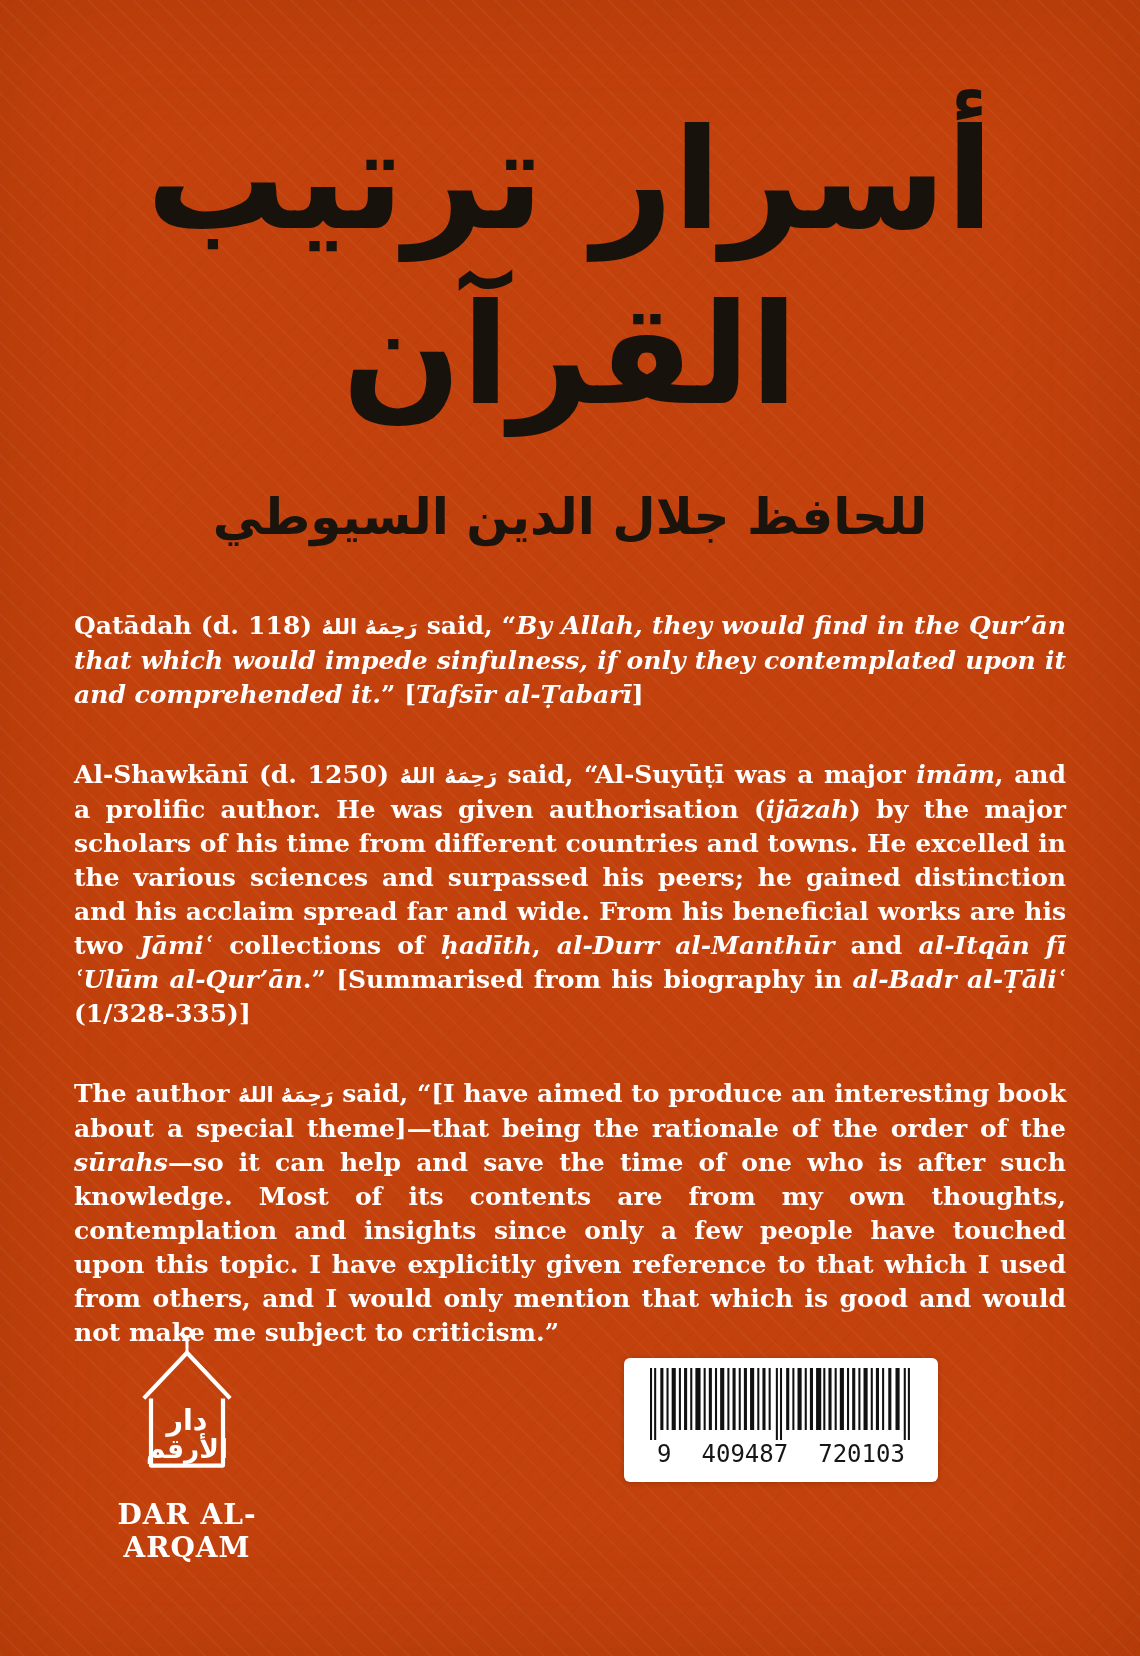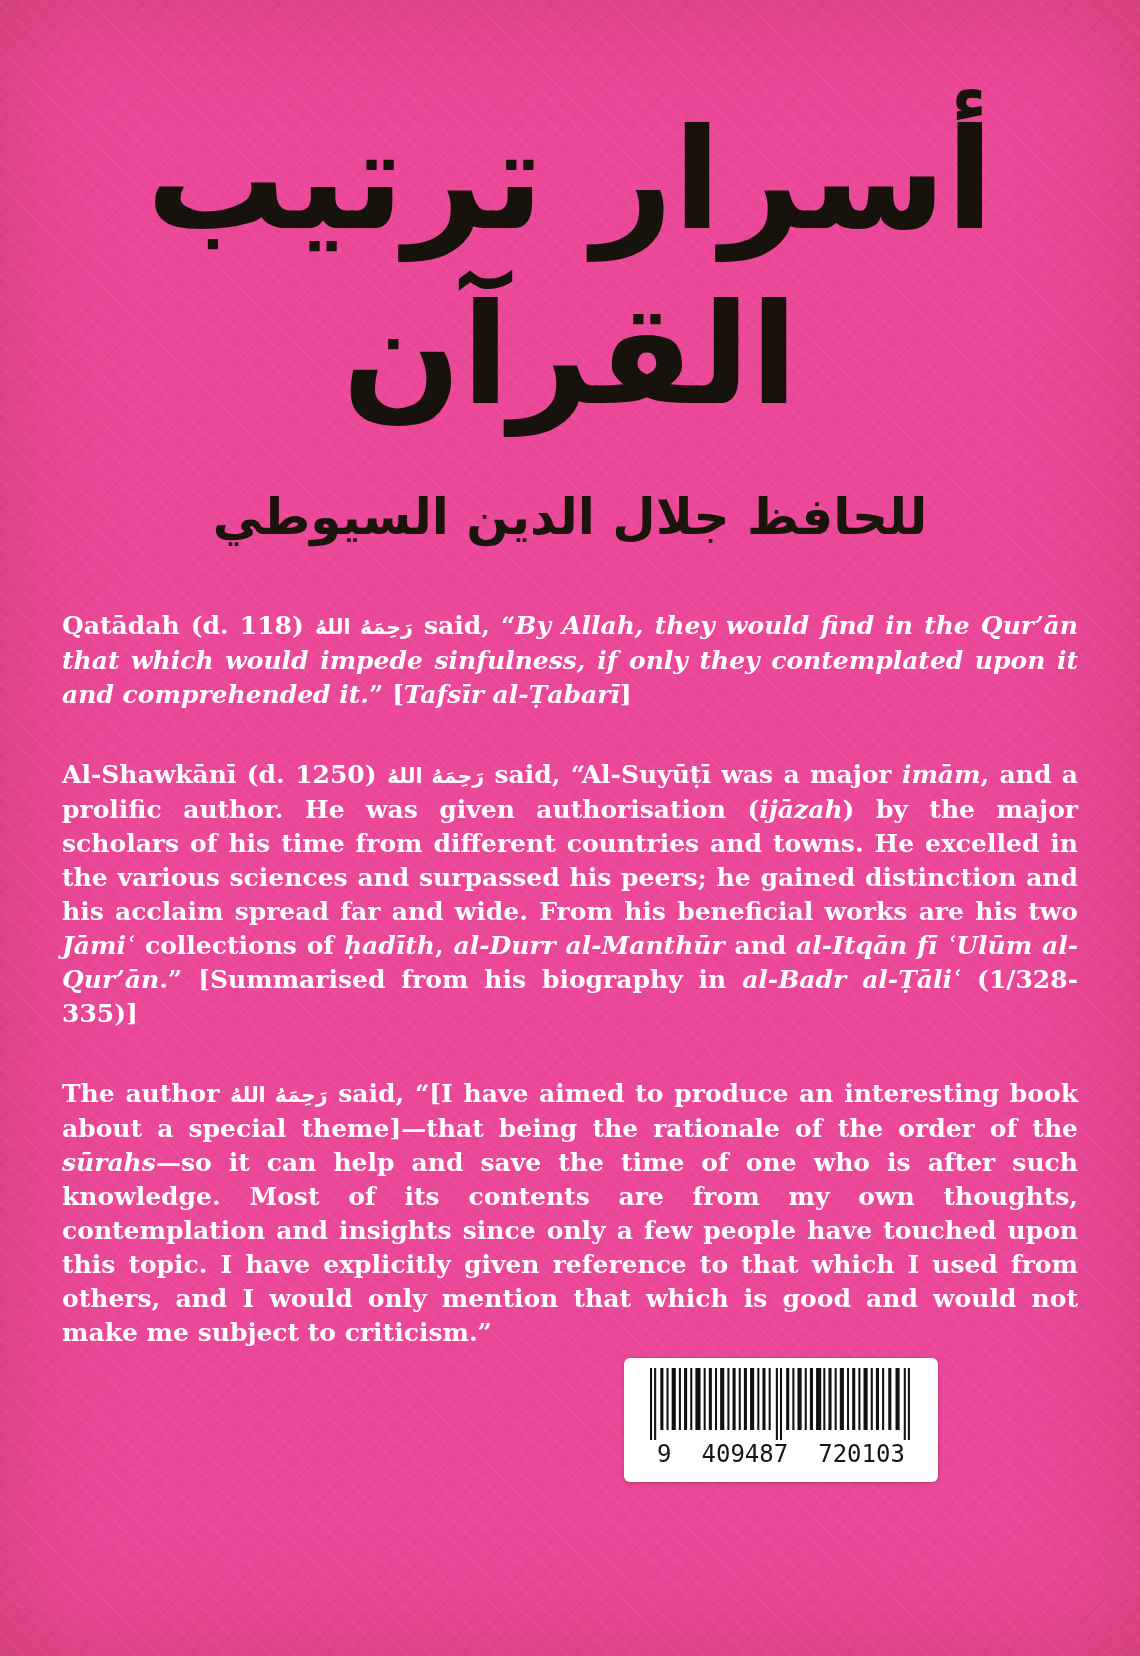--- a/index.html
+++ b/index.html
@@ -1,21 +1,21 @@
 <!DOCTYPE html>
 <html><head>
 <meta charset="utf-8">
 <style>
   html, body { margin: 0; padding: 0; background: #b9571f; }
   .cover {
     position: relative;
     width: 1140px;
     height: 1656px;
     margin: 0 auto;
-    background: #ec4899;
+    background: #c2410c;
     overflow: hidden;
     font-family: "DejaVu Serif", serif;
     box-shadow: inset 0 0 120px rgba(120,40,0,0.25);
   }
   
   .cover::before {
     content: "";
     position: absolute;
     inset: 0;
     background:
@@ -48,21 +48,21 @@
   }
   .text-block {
     position: relative;
     margin: 64px 62px 0 62px;
     color: #ffffff;
     font-size: 25px;
     line-height: 34px;
     text-align: justify;
     font-weight: 600;
   }
-  .paragraph { margin: 0; }
+  .paragraph { margin: 12px; }
   .paragraph + .paragraph { margin-top: 46px; }
   .it { font-style: italic; }
   .ar-inline {
     font-family: "DejaVu Sans", sans-serif;
     font-size: 0.82em;
     font-style: normal;
     white-space: nowrap;
   }
   .logo-block {
     position: absolute;
@@ -115,20 +115,31 @@
   <div class="title-ar">أسرار ترتيب القرآن</div>
 
   <div class="subtitle-ar">للحافظ جلال الدين السيوطي</div>
 
   <div class="text-block">
     <p class="paragraph"><span>Qatādah (d. 118) </span><span class="ar-inline">رَحِمَهُ اللهُ</span><span> said, “</span><span class="it">By Allah, they would find in the Qur’ān that which would impede sinfulness, if only they contemplated upon it and comprehended it.</span><span>” [</span><span class="it">Tafsīr al-Ṭabarī</span><span>]</span></p>
     <p class="paragraph"><span>Al-Shawkānī (d. 1250) </span><span class="ar-inline">رَحِمَهُ اللهُ</span><span> said, “Al-Suyūṭī was a major </span><span class="it">imām</span><span>, and a prolific author. He was given authorisation (</span><span class="it">ijāzah</span><span>) by the major scholars of his time from different countries and towns. He excelled in the various sciences and surpassed his peers; he gained distinction and his acclaim spread far and wide. From his beneficial works are his two </span><span class="it">Jāmiʿ</span><span> collections of </span><span class="it">ḥadīth</span><span>, </span><span class="it">al-Durr al-Manthūr</span><span> and </span><span class="it">al-Itqān fī ʿUlūm al-Qur’ān</span><span>.” [Summarised from his biography in </span><span class="it">al-Badr al-Ṭāliʿ</span><span> (1/328-335)]</span></p>
     <p class="paragraph"><span>The author </span><span class="ar-inline">رَحِمَهُ اللهُ</span><span> said, “[I have aimed to produce an interesting book about a special theme]—that being the rationale of the order of the </span><span class="it">sūrahs</span><span>—so it can help and save the time of one who is after such knowledge. Most of its contents are from my own thoughts, contemplation and insights since only a few people have touched upon this topic. I have explicitly given reference to that which I used from others, and I would only mention that which is good and would not make me subject to criticism.”</span></p>
   </div>
 
+  <div class="logo-block">
+    <svg class="logo-svg" viewBox="0 0 120 140" fill="none" xmlns="http://www.w3.org/2000/svg">
+      <circle cx="60" cy="7" r="3.5" stroke="#ffffff" stroke-width="2.5"></circle>
+      <line x1="60" y1="11" x2="60" y2="24" stroke="#ffffff" stroke-width="2.5"></line>
+      <path d="M24 62 L60 24 L96 62" stroke="#ffffff" stroke-width="3.5" stroke-linejoin="round"></path>
+      <path d="M30 62 L30 118 L90 118 L90 62" stroke="#ffffff" stroke-width="3.5" stroke-linejoin="round"></path>
+      <text x="60" y="88" text-anchor="middle" font-family="DejaVu Sans, sans-serif" font-size="24" font-weight="bold" fill="#ffffff">دار</text>
+      <text x="60" y="112" text-anchor="middle" font-family="DejaVu Sans, sans-serif" font-size="22" font-weight="bold" fill="#ffffff">الأرقم</text>
+    </svg>
+    <div class="publisher-name">DAR AL-ARQAM</div>
+  </div>
 
   <div class="barcode-box">
     <svg class="bars" viewBox="0 0 254 72" preserveAspectRatio="none" xmlns="http://www.w3.org/2000/svg">
       <g fill="#111111">
         <rect x="0" y="0" width="2" height="72"></rect>
           <rect x="4" y="0" width="2" height="72"></rect>
         <rect x="10" y="0" width="3" height="62"></rect>
           <rect x="16" y="0" width="2" height="62"></rect>
         <rect x="21" y="0" width="4" height="62"></rect>
           <rect x="28" y="0" width="2" height="62"></rect>

